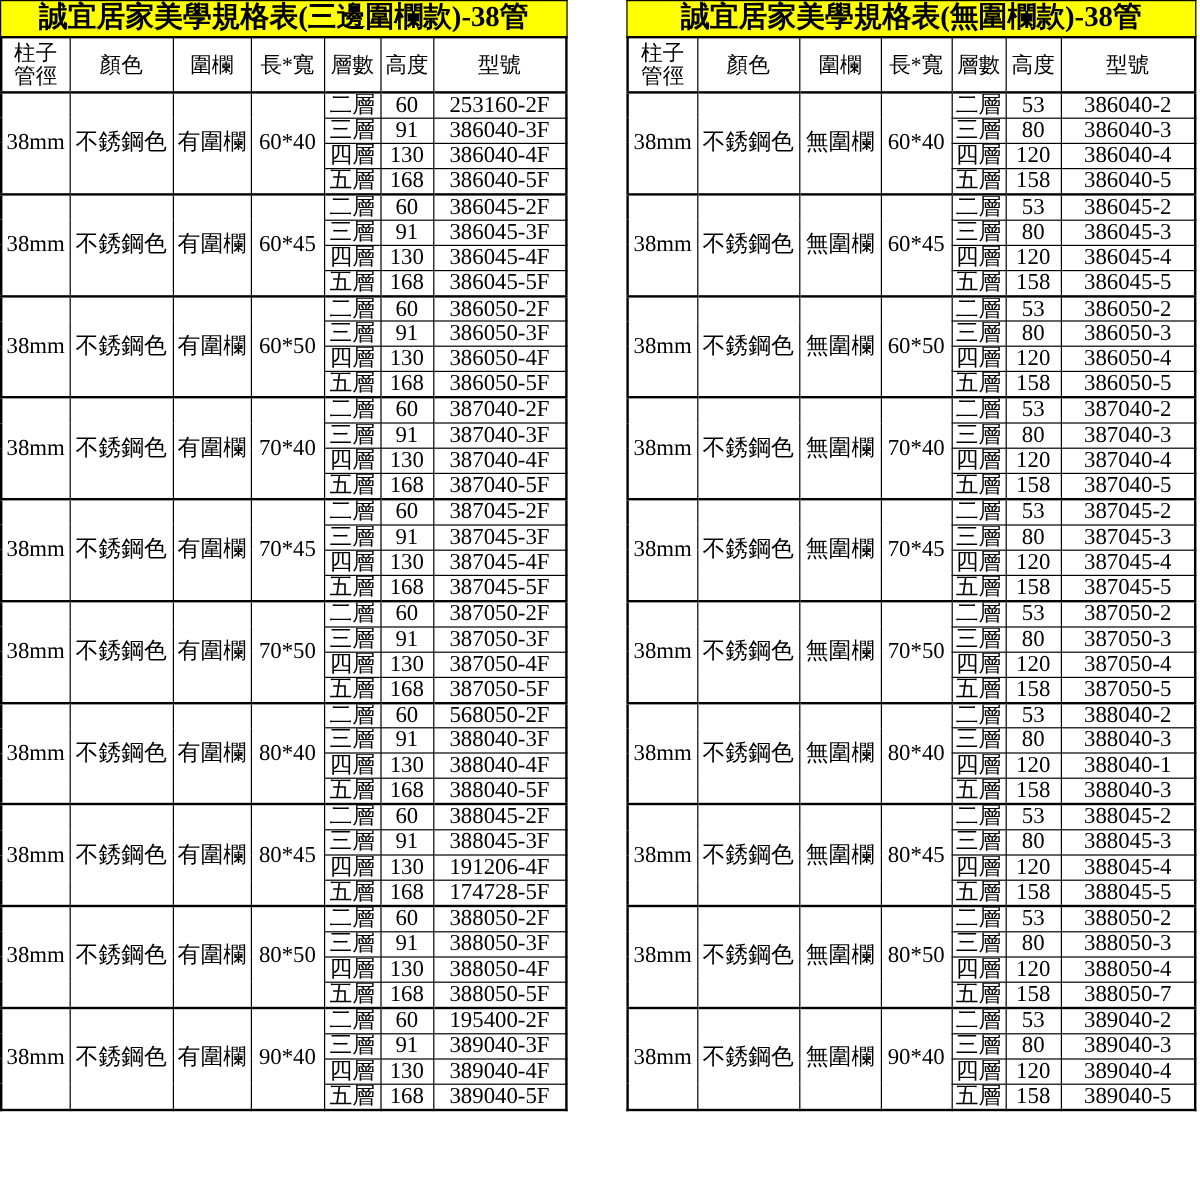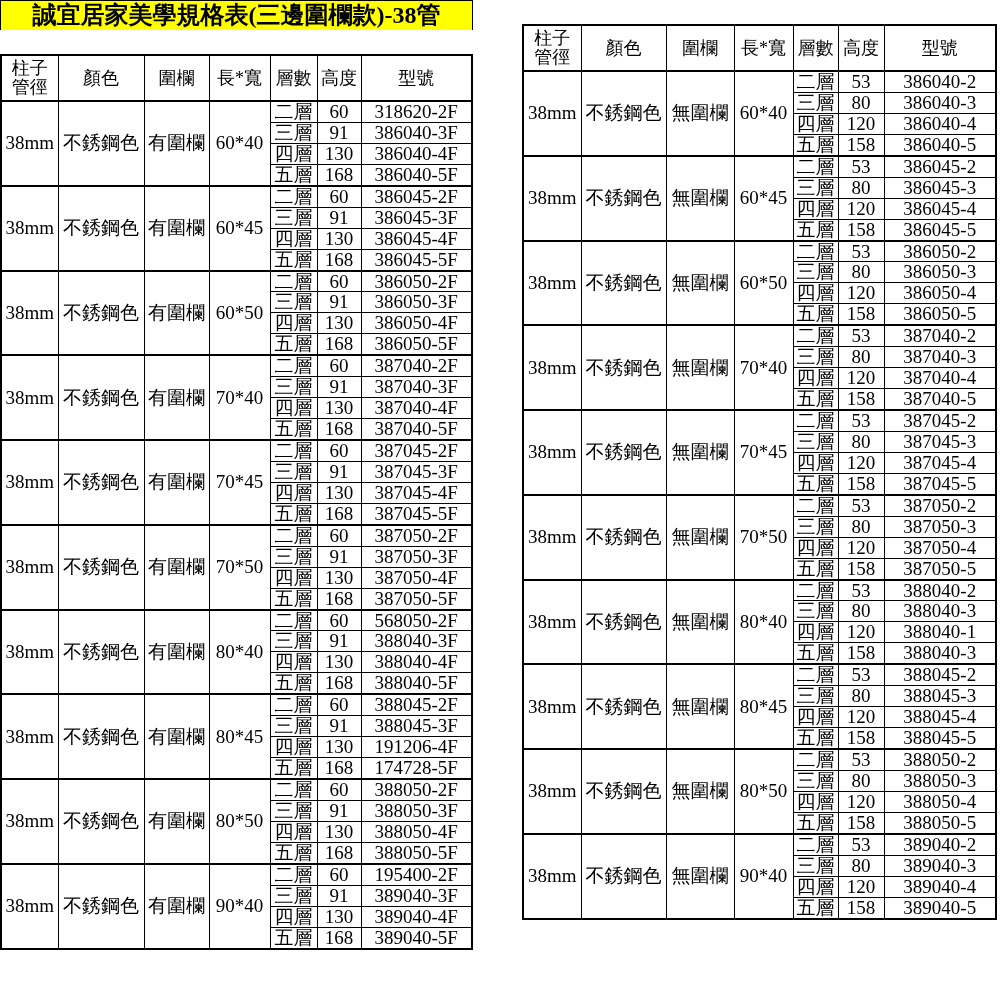--- a/index.html
+++ b/index.html
@@ -31,21 +31,20 @@
     text-align: center;
     white-space: nowrap;
     overflow: hidden;
   }
   table.spec-table {
     border-collapse: collapse;
     table-layout: fixed;
     width: 100%;
     height: 835px;
     border: 2px solid #000;
-    margin-top: 24px;
   }
   .spec-table th, .spec-table td {
     border: 1px solid #000;
     text-align: center;
     vertical-align: middle;
     padding: 0;
     font-size: 19px;
     line-height: 1.05;
     overflow: hidden;
   }
@@ -89,21 +88,21 @@
           </tr>
         </thead>
       <tbody>
           <tr class="group-start">
             <td rowspan="4" class="cell-diameter">38mm</td>
             <td rowspan="4" class="cell-color">不銹鋼色</td>
             <td rowspan="4" class="cell-fence">有圍欄</td>
             <td rowspan="4" class="cell-size">60*40</td>
             <td class="cell-layer">二層</td>
             <td class="cell-height">60</td>
-            <td class="cell-model">318620-2F</td>
+            <td class="cell-model">253160-2F</td>
           </tr>
           <tr>
             <td class="cell-layer">三層</td>
             <td class="cell-height">91</td>
             <td class="cell-model">386040-3F</td>
           </tr>
           <tr>
             <td class="cell-layer">四層</td>
             <td class="cell-height">130</td>
             <td class="cell-model">386040-4F</td>
@@ -327,20 +326,21 @@
           <tr>
             <td class="cell-layer">五層</td>
             <td class="cell-height">168</td>
             <td class="cell-model">389040-5F</td>
           </tr>
         </tbody>
     </table>
   </section>
 
   <section class="sheet sheet--right">
+    <div class="sheet-title">誠宜居家美學規格表(無圍欄款)-38管</div>
     <table class="spec-table">
       <colgroup>
         <col style="width:58px">
           <col style="width:85px">
           <col style="width:68px">
         <col style="width:59px">
           <col style="width:45px">
           <col style="width:46px">
           <col>
       </colgroup>
@@ -564,21 +564,21 @@
             <td class="cell-model">388050-3</td>
           </tr>
           <tr>
             <td class="cell-layer">四層</td>
             <td class="cell-height">120</td>
             <td class="cell-model">388050-4</td>
           </tr>
           <tr>
             <td class="cell-layer">五層</td>
             <td class="cell-height">158</td>
-            <td class="cell-model">388050-5</td>
+            <td class="cell-model">388050-7</td>
           </tr>
           <tr class="group-start">
             <td rowspan="4" class="cell-diameter">38mm</td>
             <td rowspan="4" class="cell-color">不銹鋼色</td>
             <td rowspan="4" class="cell-fence">無圍欄</td>
             <td rowspan="4" class="cell-size">90*40</td>
             <td class="cell-layer">二層</td>
             <td class="cell-height">53</td>
             <td class="cell-model">389040-2</td>
           </tr>

